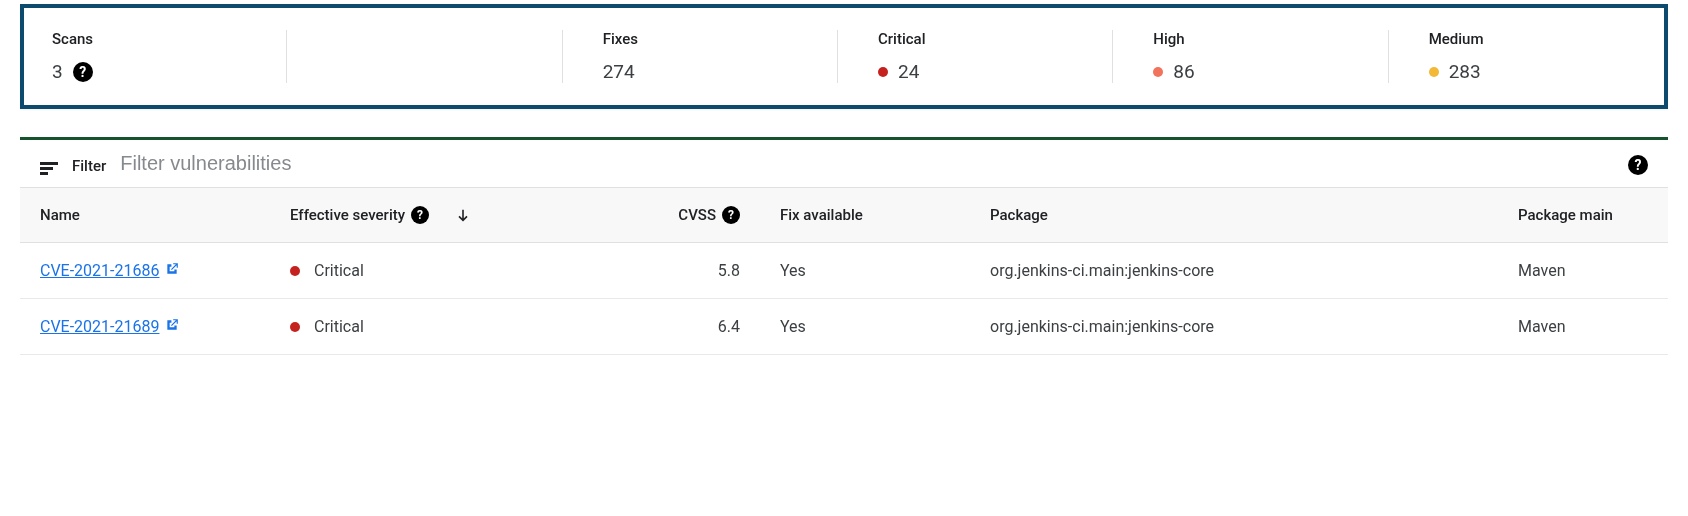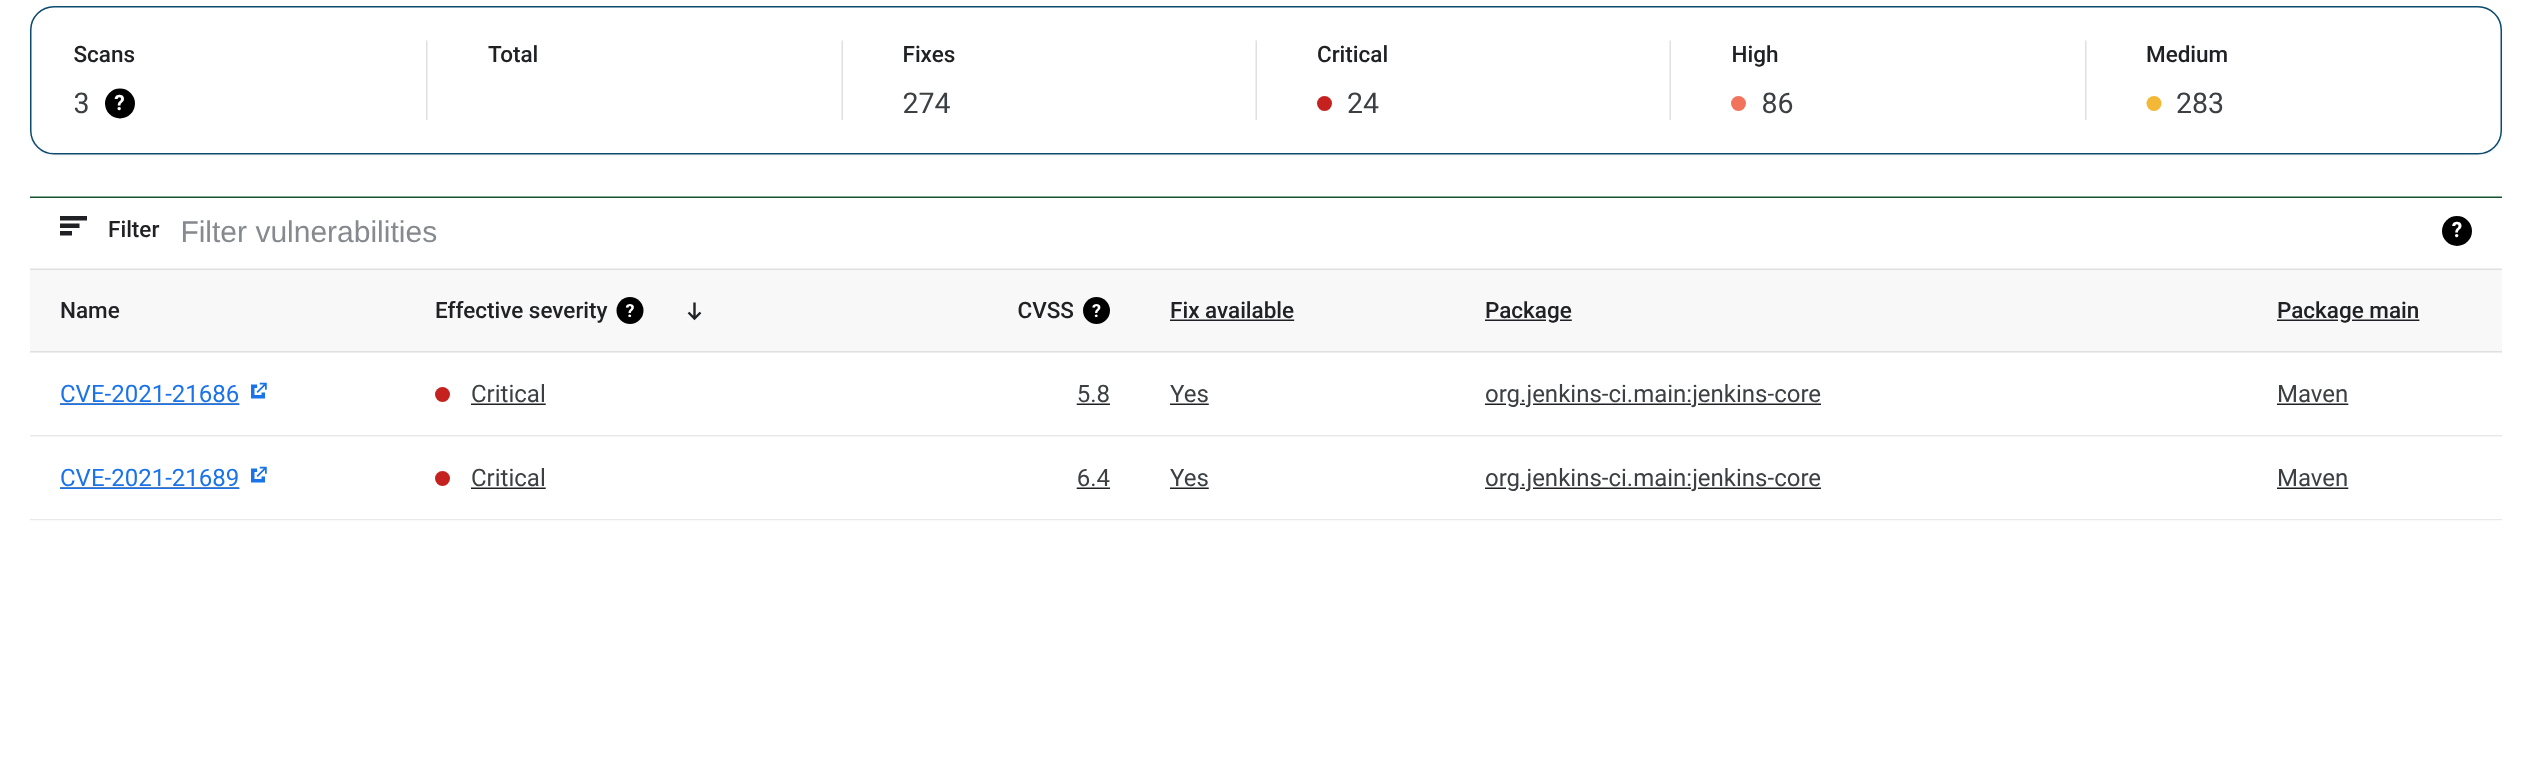--- a/index.html
+++ b/index.html
@@ -6,22 +6,22 @@
   body {
     font-family: Roboto, "Helvetica Neue", Arial, sans-serif;
     font-size: 14px;
     color: #202124;
     background: #fff;
     width: 1688px;
     padding: 0 20px;
   }
   .stats-card {
     display: flex;
-    border: 1px solid #0c4a6e;
-    border-radius: 16px;
+    border: 4px solid #0c4a6e;
+    border-radius: 0;
     margin: 4px 0 28px 0;
     box-shadow: 0 1px 2px rgba(0,0,0,0.05);
     gap: 12px;
   }
   .stat {
     flex: 1;
     padding: 22px 28px;
     position: relative;
   }
   .stat:not(:last-child)::after {
@@ -76,23 +76,23 @@
     font-size: 12px;
     font-weight: 700;
     margin-left: 6px;
   }
   .dot-critical { background: #c5221f; }
   .dot-high { background: #f2735c; }
   .dot-medium { background: #f2b836; }
 
   .filter-bar {
     display: flex;
-    align-items: flex-start;
+    align-items: flex-end;
     padding: 12px 20px;
-    border-top: 1px solid #14532d;
+    border-top: 3px solid #14532d;
     gap: 14px;
   }
   .filter-icon {
     display: inline-flex;
     flex-direction: column;
     gap: 2px;
     align-items: flex-start;
   }
   .filter-icon span {
     display: block;
@@ -113,21 +113,20 @@
     font-size: 20px;
     color: #c2410c;
     background: transparent;
   }
   .filter-input::placeholder { color: #868a8e; }
   .filter-help { margin-left: auto; }
 
   table.vuln {
     width: 100%;
     border-collapse: collapse;
-    text-decoration: underline;
   }
   table.vuln thead th {
     text-align: left;
     font-size: 15px;
     font-weight: 500;
     color: #202124;
     padding: 18px 20px;
     background: #f8f8f8;
     border-top: 1px solid #e0e0e0;
     border-bottom: 1px solid #e0e0e0;
@@ -179,21 +178,20 @@
 
 <div class="stats-card">
   <div class="stat">
     <div class="stat-label">Scans</div>
     <div class="stat-value-row">
       <span>3</span>
       <span class="help-circle">?</span>
     </div>
   </div>
   <div class="stat">
-    <div class="stat-label">Total</div>
   </div>
   <div class="stat">
     <div class="stat-label">Fixes</div>
     <div class="stat-value-row">
       <span>274</span>
     </div>
   </div>
   <div class="stat">
     <div class="stat-label">Critical</div>
     <div class="stat-value-row">

